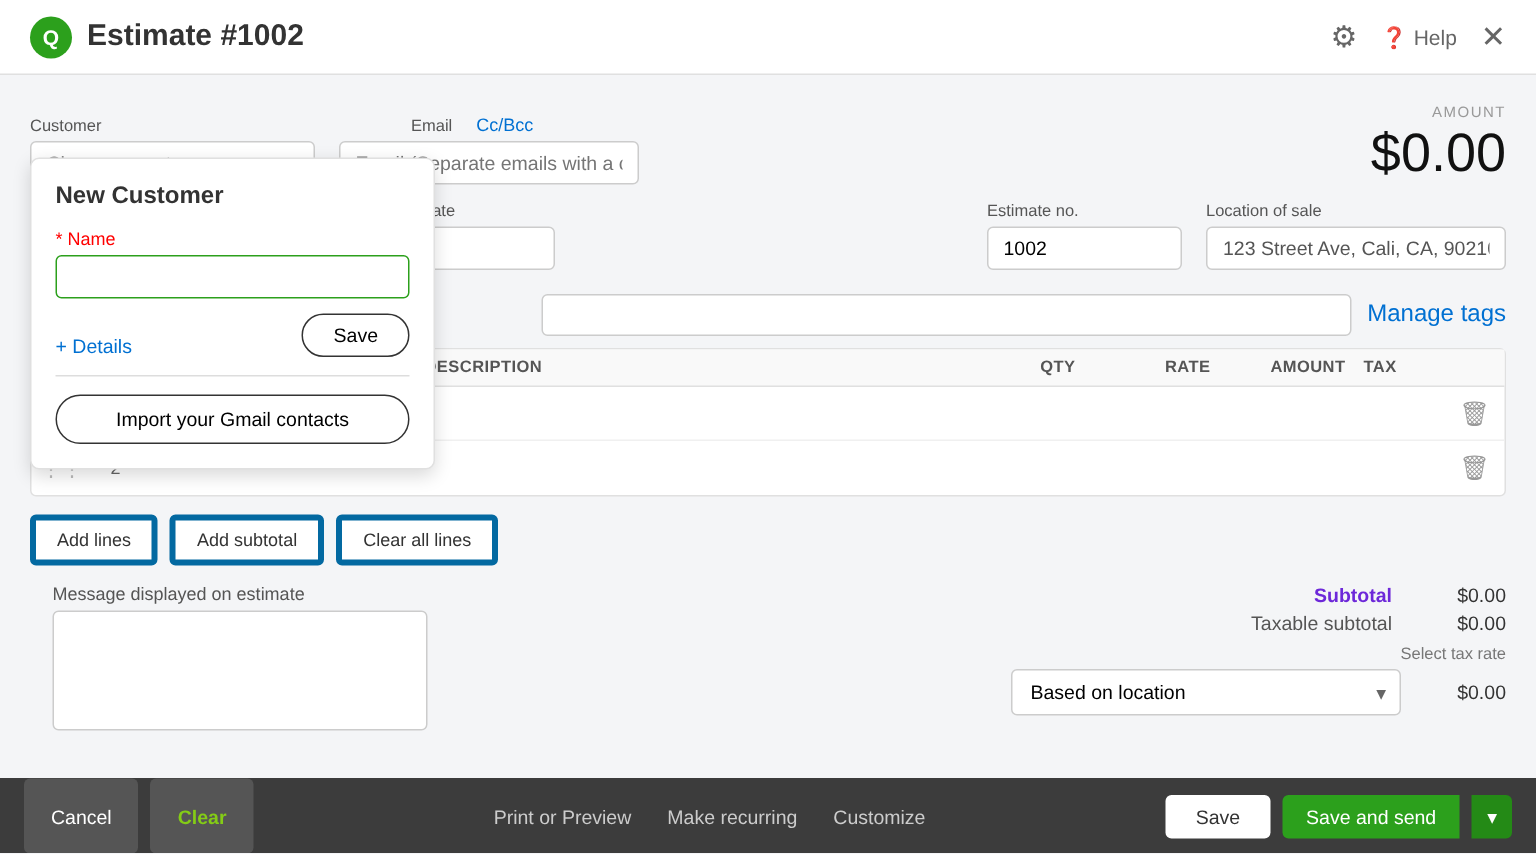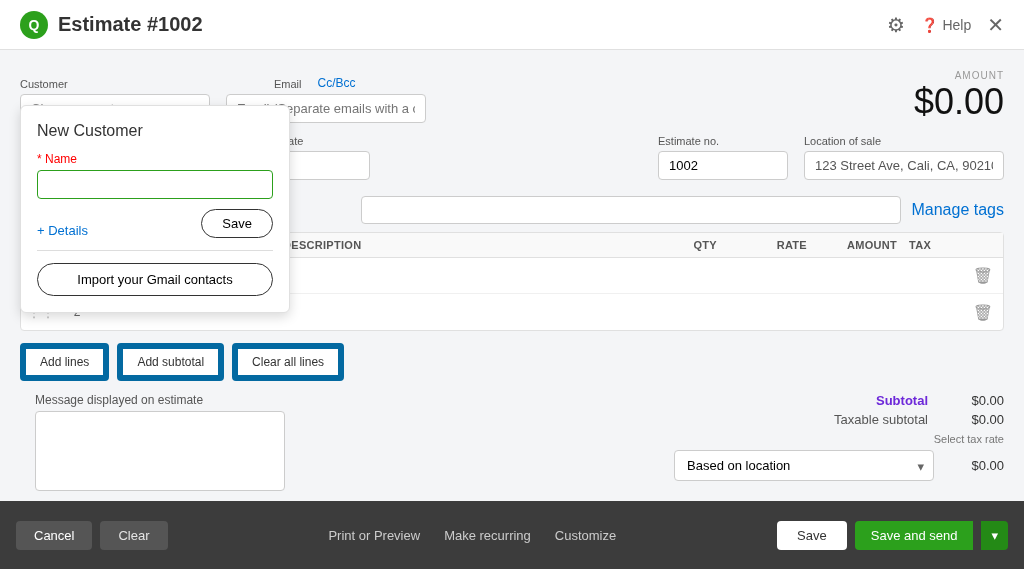--- a/index.html
+++ b/index.html
@@ -67,21 +67,21 @@
       top: 55px;
       left: 20px;
       width: 270px;
       background: #fff;
       border: 1px solid #e0e0e0;
       border-radius: 6px;
       padding: 16px;
       z-index: 100;
       box-shadow: 0 4px 12px rgba(0,0,0,0.15);
     }
-    .popup-title { font-size: 16px; font-weight: 400; margin-bottom: 12px; }
+    .popup-title { font-size: 16px; font-weight: 700; margin-bottom: 12px; }
     .popup-field-label { font-size: 12px; color: #333; margin-bottom: 4px; }
     .popup-field-label span { color: red; }
     .popup-name-input {
       width: 100%; padding: 6px 8px; border: 1.5px solid #2ca01c; border-radius: 4px;
       font-size: 13px; outline: none;
     }
     .popup-actions { display: flex; justify-content: space-between; align-items: flex-end; margin-top: 10px; }
     .details-link { color: #0070d2; font-size: 13px; cursor: pointer; }
     .save-btn-popup {
       padding: 6px 20px; border: 1.5px solid #333; border-radius: 20px; background: #fff;
@@ -141,21 +141,21 @@
     }
     .table-row:last-child { border-bottom: none; }
     .drag-handle { color: #bbb; font-size: 14px; padding: 0 6px; text-align: center; }
     .row-num { font-size: 12px; color: #666; text-align: center; }
     .row-cell { padding: 4px 6px; }
     .delete-btn { color: #999; font-size: 16px; cursor: pointer; text-align: center; }
 
     
     .table-actions { display: flex; gap: 8px; margin-bottom: 12px; }
     .table-action-btn {
-      padding: 6px 14px; border: 6px solid #0369a1; border-radius: 4px;
+      padding: 6px 14px; border: 4px solid #0369a1; border-radius: 4px;
       background: #fff; font-size: 12px; cursor: pointer; color: #333;
     }
 
     
     .bottom-area {
       display: flex;
       gap: 16px;
       margin-left: 15px;
     }
     .message-area { flex: 0 0 250px; }
@@ -172,32 +172,31 @@
     .tax-label-sm { font-size: 11px; color: #777; }
     .tax-dropdown-wrap { position: relative; }
     .tax-dropdown-chevron { position: absolute; right: 10px; top: 50%; transform: translateY(-50%); color: #666; }
     .tax-amount-right { font-size: 13px; min-width: 60px; text-align: right; }
 
     
     .footer {
       position: fixed;
       bottom: 0; left: 0; right: 0;
       background: #3c3c3c;
-      height: 68px;
-      display: flex;
-      align-items: center;
+      height: 50px;
+      display: flex;
       padding: 0 16px;
       gap: 8px;
     }
     .footer-left { display: flex; gap: 8px; }
     .footer-btn {
       padding: 7px 18px; border-radius: 4px; font-size: 13px; cursor: pointer; font-weight: 500;
     }
     .footer-cancel { background: #555; color: #fff; border: none; }
-    .footer-clear { background: #555; color: #e5e5e5; border: none; }
+    .footer-clear { background: #555; color: #84cc16; border: none; font-weight: bold; }
     .footer-center { flex: 1; display: flex; justify-content: center; gap: 24px; }
     .footer-link { color: #ccc; font-size: 13px; cursor: pointer; background: none; border: none; }
     .footer-right { display: flex; gap: 8px; align-items: center; }
     .footer-save { padding: 7px 20px; background: #fff; color: #333; border: none; border-radius: 4px; font-size: 13px; font-weight: 500; cursor: pointer; }
     .footer-save-send {
       padding: 7px 16px; background: #2ca01c; color: #fff; border: none; border-radius: 4px 0 0 4px;
       font-size: 13px; font-weight: 500; cursor: pointer;
     }
     .footer-save-send-chevron {
       padding: 7px 10px; background: #248a16; color: #fff; border: none; border-radius: 0 4px 4px 0;

